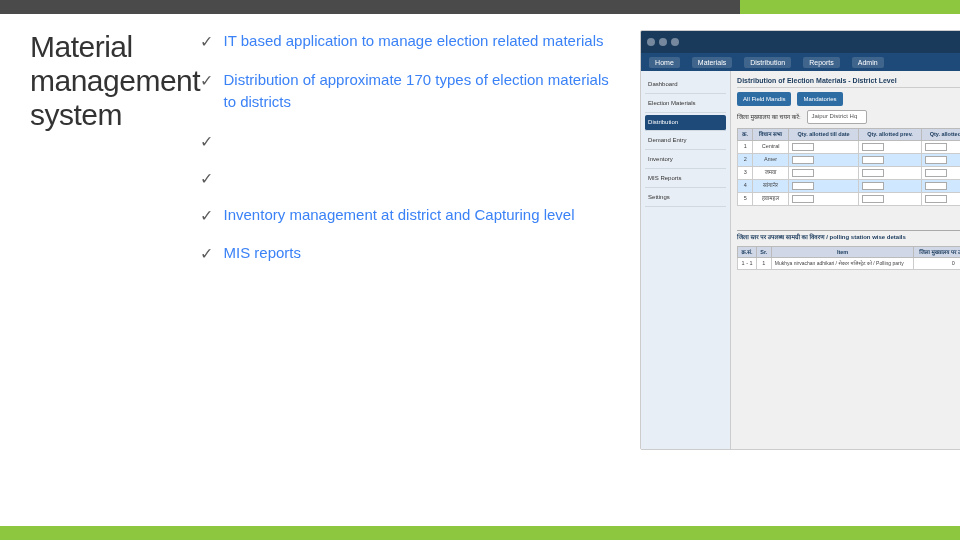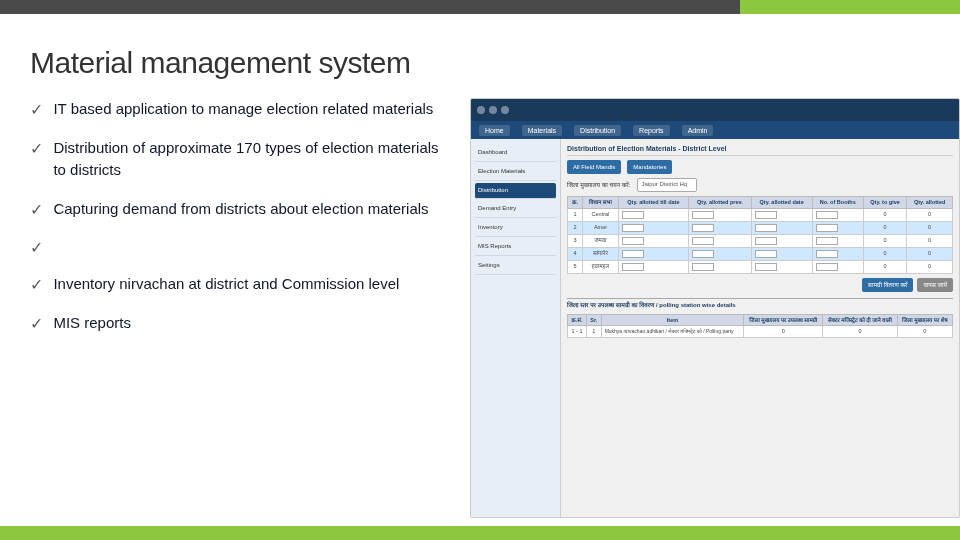--- a/index.html
+++ b/index.html
@@ -40,22 +40,22 @@
       background: #8dc63f;
     }
 
     .content-area {
       position: absolute;
       top: 14px;
       left: 0;
       right: 0;
       bottom: 14px;
       display: flex;
-      flex-direction: column;
-      padding: 32px 30px 20px 30px;
+      flex-direction: row;
+      padding: 16px 30px 20px 30px;
     }
 
     .page-title {
       font-size: 30px;
       font-weight: 400;
       color: #333;
       margin-bottom: 18px;
       letter-spacing: -0.5px;
     }
 
@@ -82,21 +82,21 @@
     .checkmark {
       color: #5a5a5a;
       font-size: 16px;
       margin-right: 10px;
       margin-top: 2px;
       flex-shrink: 0;
     }
 
     .bullet-text {
       font-size: 15px;
-      color: #0f172a;
+      color: #3b82f6;
       line-height: 1.5;
     }
 
     .right-panel {
       flex: 1;
       display: flex;
       align-items: flex-start;
       justify-content: flex-end;
     }
 
@@ -285,30 +285,29 @@
         <span class="bullet-text">IT based application to manage election related materials</span>
       </div>
 
       <div class="bullet-item">
         <span class="checkmark">✓</span>
         <span class="bullet-text">Distribution of approximate 170 types of election materials to districts</span>
       </div>
 
       <div class="bullet-item">
         <span class="checkmark">✓</span>
-        <span class="bullet-text">Capturing demand from districts about election materials</span>
       </div>
 
       <div class="bullet-item">
         <span class="checkmark">✓</span>
       </div>
 
       <div class="bullet-item">
         <span class="checkmark">✓</span>
-        <span class="bullet-text">Inventory nirvachan at district and Commission level</span>
+        <span class="bullet-text">Inventory management at district and Capturing level</span>
       </div>
 
       <div class="bullet-item">
         <span class="checkmark">✓</span>
         <span class="bullet-text">MIS reports</span>
       </div>
 
     </div>
 
     <div class="right-panel">

